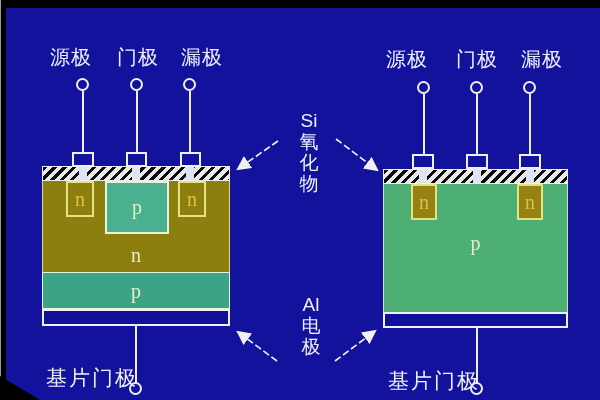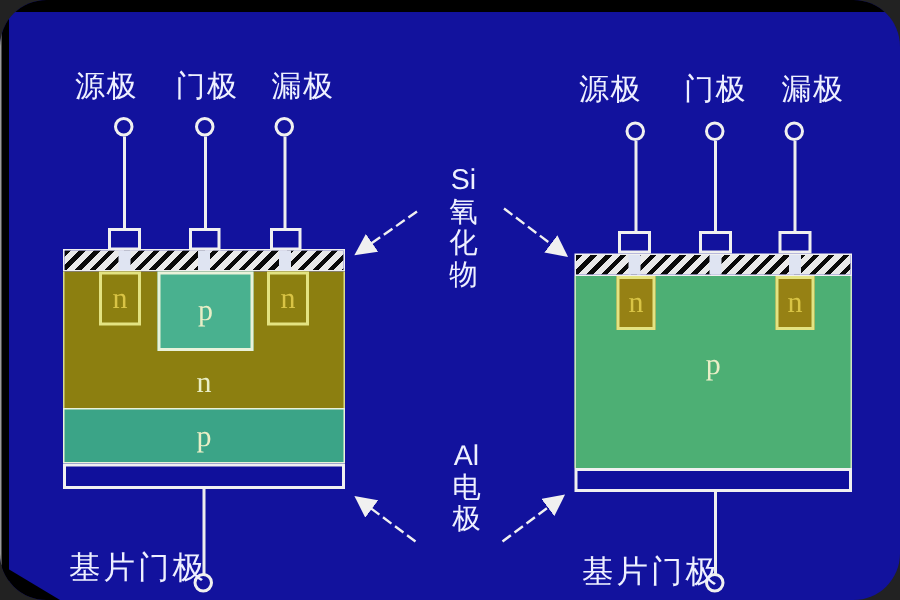--- a/index.html
+++ b/index.html
@@ -1,20 +1,19 @@
 <!DOCTYPE html>
 <html><head>
 <meta charset="utf-8">
 <style>
   html,body{margin:0;padding:0;background:#222;}
   .stage{
     position:relative;width:600px;height:400px;overflow:hidden;
     background:#12129d;
     font-family:"Liberation Sans",sans-serif;
-    border-radius:31px;
     -webkit-font-smoothing:antialiased;
   }
   .abs{position:absolute;}
   
   .bar-top{left:0;top:0;width:600px;height:8px;background:#000;}
   .bar-left{left:0;top:0;width:5px;height:400px;background:#000;border-left:1px solid #9a9a9a;}
   .wedge-bl{left:0;bottom:0;width:0;height:0;border-bottom:24px solid #000;border-right:40px solid transparent;}
   
   .t-label{width:56px;text-align:center;color:#eef0ff;font-size:20px;letter-spacing:1px;white-space:nowrap;}
   

